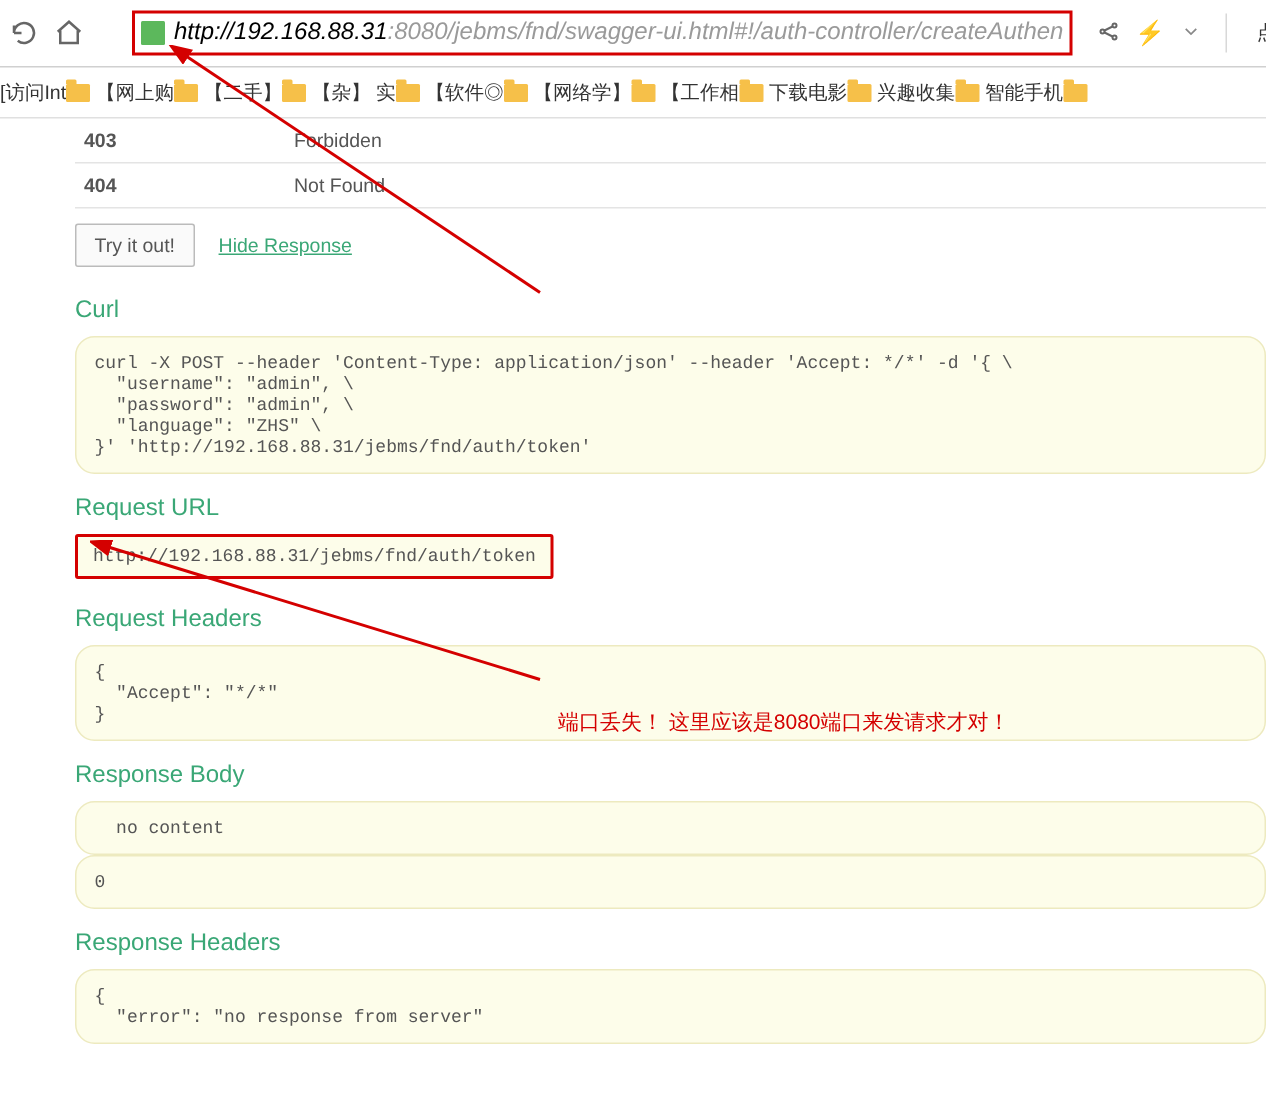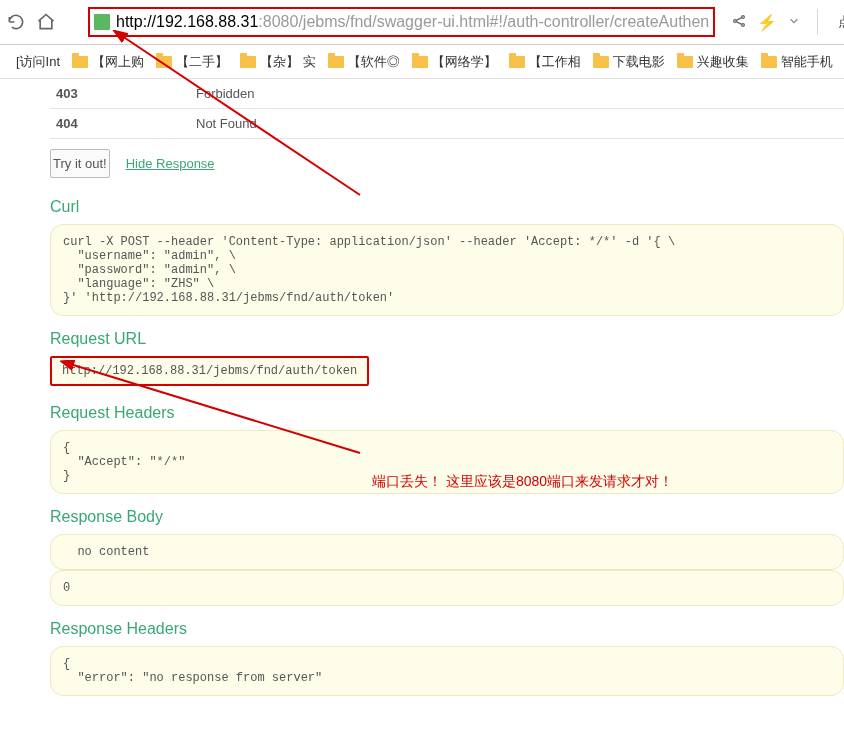--- a/index.html
+++ b/index.html
@@ -29,20 +29,21 @@
     display: flex; align-items: center; justify-content: center;
     color: #555;
   }
   .tb-btn svg { width: 20px; height: 20px; stroke: #666; fill: none; stroke-width: 2; }
 
   .addr-wrap {
     flex: 1;
     display: flex;
     align-items: center;
     height: 34px;
+    font-style: italic;
   }
   .addr-divider {
     width: 1px; height: 26px; background: #d8d8d8; margin: 0 6px;
   }
   .url-outline {
     border: 2px solid #d40000;
     padding: 2px 4px;
     display: flex;
     align-items: center;
     height: 30px;
@@ -69,22 +70,22 @@
   .share-icon svg { width:16px; height:16px; stroke:#666; fill:none; stroke-width:2;}
   .bolt { color:#6cc24a; font-size:16px; }
   .chev svg { width:14px; height:14px; stroke:#888; fill:none; stroke-width:2;}
   .dot-label { font-size:13px; color:#333; margin-left:4px;}
 
   
   .bookmarks {
     height: 34px;
     display: flex;
     align-items: center;
-    gap: 12px;
-    padding: 0 16px;
+    gap: 0;
+    padding: 0 0;
     border-bottom: 1px solid #e0e0e0;
     font-size: 13px;
     color: #333;
     overflow: hidden;
     white-space: nowrap;
   }
   .bm-item { display: inline-flex; align-items: center; gap: 4px; }
   .bm-item.no-icon { }
   .folder-icon {
     width: 16px; height: 12px;
@@ -126,21 +127,21 @@
   }
 
   .actions {
     display: flex; align-items: center; gap: 16px;
     margin-bottom: 20px;
   }
   .try-btn {
     border: 1px solid #bbb;
     background: #fafafa;
     color: #555;
-    padding: 6px 2px;
+    padding: 6px 12px;
     border-radius: 2px;
     font-size: 13px;
     cursor: pointer;
   }
   .hide-link {
     color: #3aa776;
     text-decoration: underline;
     font-size: 13px;
     cursor: pointer;
   }

